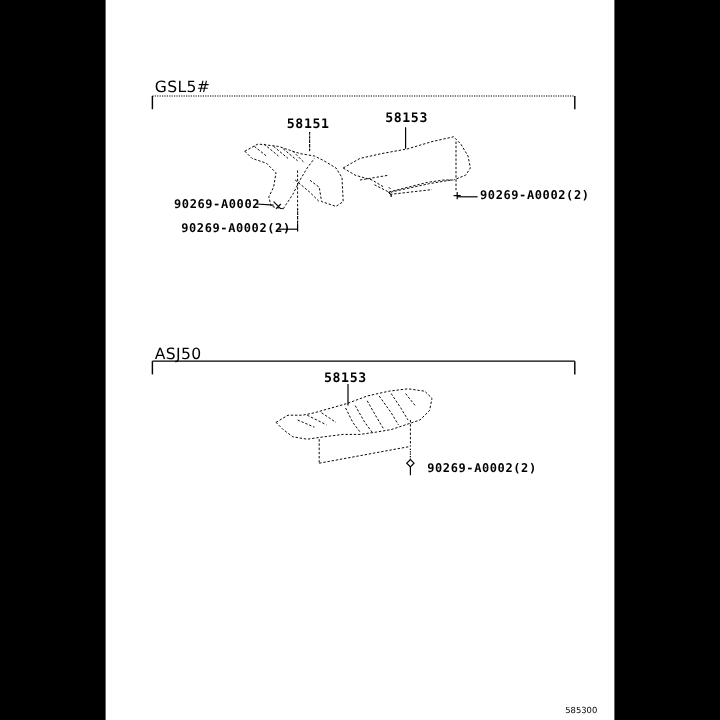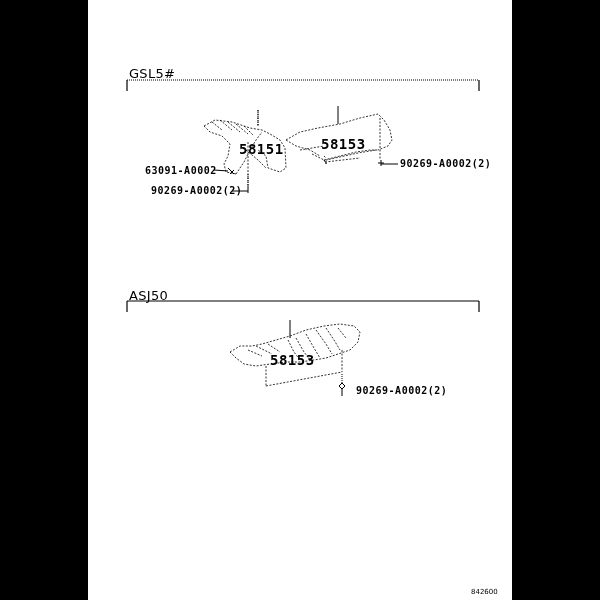--- a/index.html
+++ b/index.html
@@ -1,19 +1,19 @@
 <!DOCTYPE html>
 <html><head>
 <meta charset="utf-8">
 <style>
   html, body { margin:0; padding:0; }
   body { width:600px; height:600px; background:#000; position:relative; overflow:hidden; font-family:"DejaVu Sans Mono", monospace; }
   .sheet { position:absolute; left:88px; top:0; width:424px; height:600px; background:#fff; }
   .lbl { position:absolute; font-size:10px; font-weight:bold; color:#000; letter-spacing:0.5px; white-space:nowrap; line-height:10px; }
-  .pn { font-size:14px;margin-top:45px; }
+  .pn { font-size:11px; }
   .sec { position:absolute; font-size:13px; color:#000; font-weight:normal; letter-spacing:0.3px; line-height:8px; font-family:"DejaVu Sans", sans-serif; }
   .fig { position:absolute; font-size:7px; color:#000; font-family:"DejaVu Sans", sans-serif; }
   svg { position:absolute; left:0; top:0; }
 </style>
 </head>
 <body>
 
 <div class="sheet"></div>
 
 <svg width="600" height="600" viewBox="0 0 600 600">
@@ -83,20 +83,20 @@
     <path d="M339 386 L342 383 L345 386 L342 389 Z"></path>
     <line x1="342" y1="389" x2="342" y2="396"></line>
   </g>
 </svg>
 
 <div class="sec" style="left:129px; top:70px;">GSL5#</div>
 <div class="sec" style="left:129px; top:292px;">ASJ50</div>
 
 <div class="lbl pn" style="left:239px; top:99px;">58151</div>
 <div class="lbl pn" style="left:321px; top:94px;">58153</div>
-<div class="lbl" style="left:145px; top:166px;">63091-A0002</div>
+<div class="lbl" style="left:145px; top:166px;">90269-A0002</div>
 <div class="lbl" style="left:151px; top:186px;">90269-A0002(2)</div>
 <div class="lbl" style="left:400px; top:159px;">90269-A0002(2)</div>
 
 <div class="lbl pn" style="left:270px; top:310px;">58153</div>
 <div class="lbl" style="left:356px; top:386px;">90269-A0002(2)</div>
 
-<div class="fig" style="left:471px; top:588px;">842600</div>
+<div class="fig" style="left:471px; top:588px;">585300</div>
 
 </body></html>

